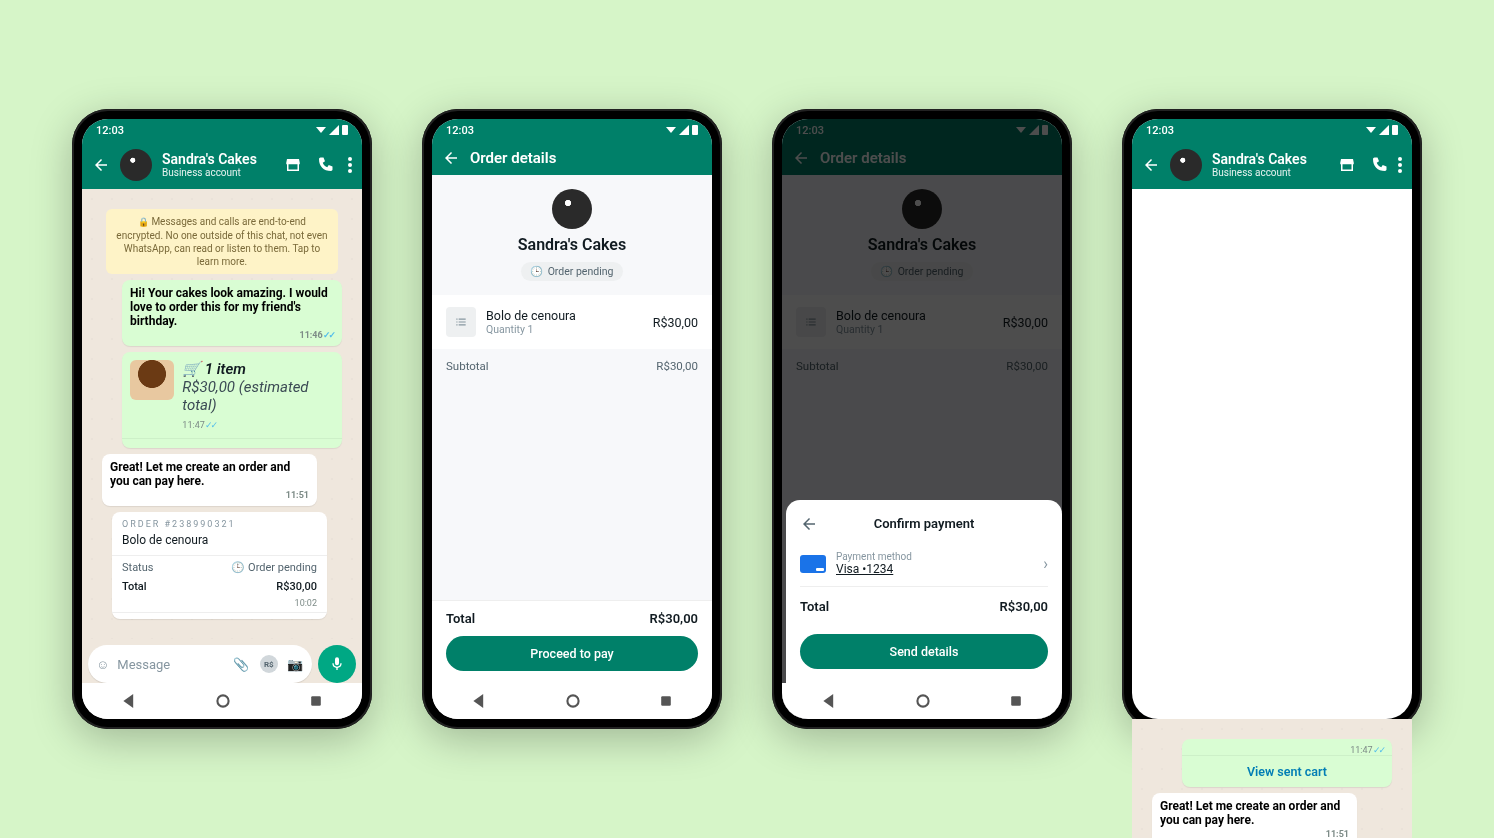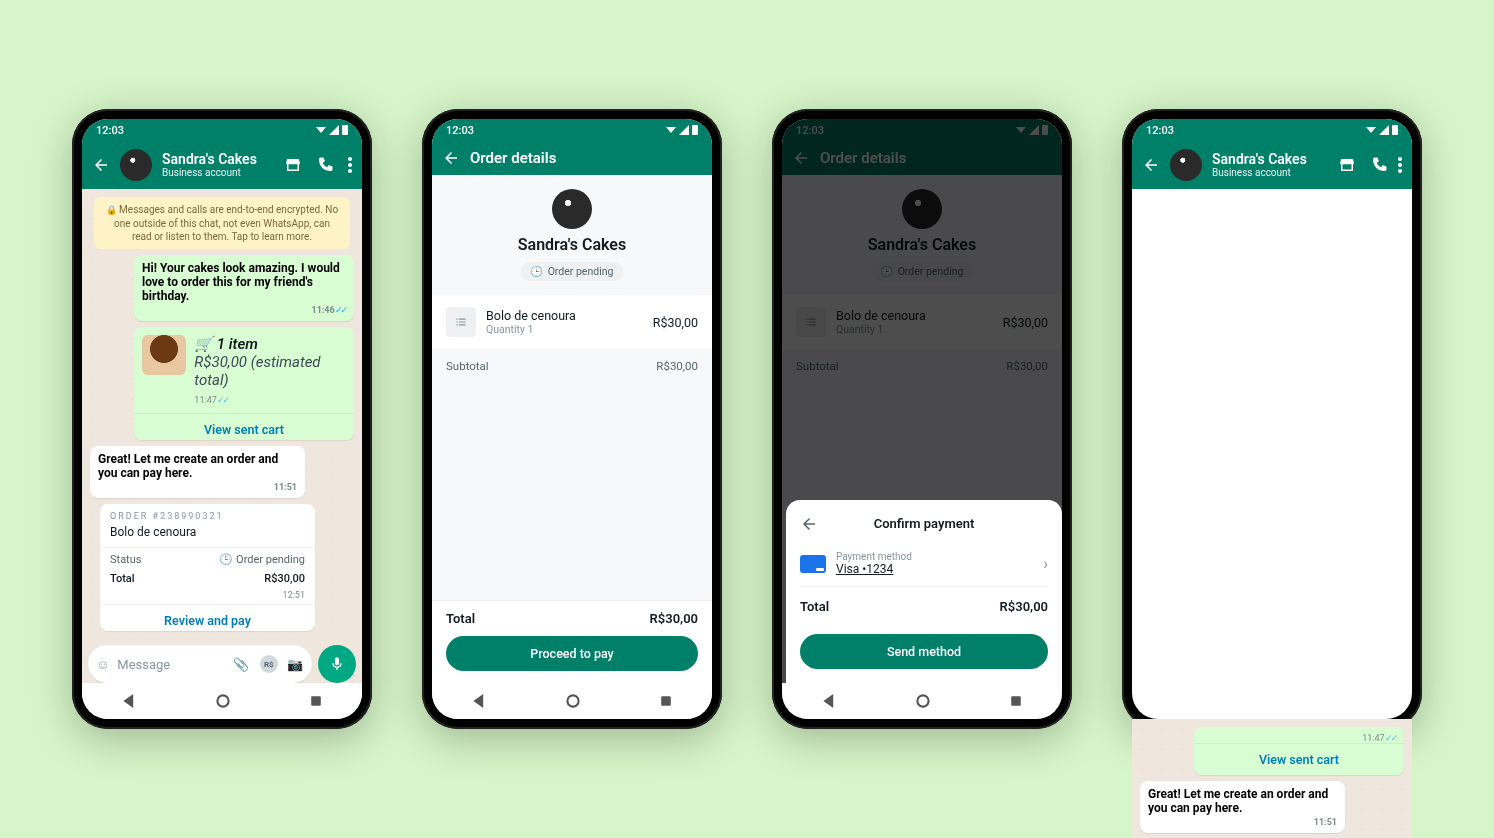--- a/index.html
+++ b/index.html
@@ -59,21 +59,21 @@
   }
   .chat-title { font-size: 14px; font-weight: 600; line-height: 1.1; }
   .chat-sub { font-size: 10px; opacity: .9; }
   .bar-actions { margin-left: auto; display: flex; gap: 14px; align-items: center; }
   .chat-body {
     flex: 1;
     background: #efe7dd;
     background-image:
       radial-gradient(rgba(0,0,0,.02) 1px, transparent 1px);
     background-size: 20px 20px;
-    padding: 8px;
+    padding: 20px;
     overflow: hidden;
     display: flex;
     flex-direction: column;
     gap: 6px;
     font-size: 12px;
     align-items: flex-end;
   }
   .encryption {
     background: #fef3c7;
     color: #7a6a3a;
@@ -238,21 +238,21 @@
         <div class="order-body">Bolo de cenoura</div>
         <div style="border-top:1px solid #eee;margin:2px 0"></div>
         <div class="order-row">
           <span>Status</span>
           <span>🕒 <span>Order pending</span></span>
         </div>
         <div class="order-row total">
           <span>Total</span>
           <span>R$30,00</span>
         </div>
-        <div class="time" style="padding:0 10px 4px 0">12:51</div>
+        <div class="time" style="padding:0 10px 4px 0">10:02</div>
         <div class="order-action">Review and pay</div>
       </div>
     </div>
 
     <div class="inputbar">
       <div class="input-pill">
         <span>☺</span>
         <span style="flex:1">Message</span>
         <span class="pill-icons">
           <span>📎</span>
@@ -405,21 +405,21 @@
         <div>
           <div class="pm-label">Payment method</div>
           <div class="pm-val">Visa •1234</div>
         </div>
         <span class="chev">›</span>
       </div>
       <div class="total-row" style="padding:12px 0 10px 0">
         <span>Total</span>
         <span>R$30,00</span>
       </div>
-      <button class="primary-btn">Send method</button>
+      <button class="primary-btn">Send details</button>
     </div>
 
     <div class="navbar" style="position:absolute;bottom:0;left:0;right:0">
       <svg width="14" height="14" viewBox="0 0 10 10">
           <path fill="#555" d="M8 0v10L1 5z"></path>
         </svg>
       <svg width="14" height="14" viewBox="0 0 10 10">
           <circle cx="5" cy="5" r="4" fill="none" stroke="#555" stroke-width="1.5"></circle>
         </svg>
       <svg width="12" height="12" viewBox="0 0 10 10">

